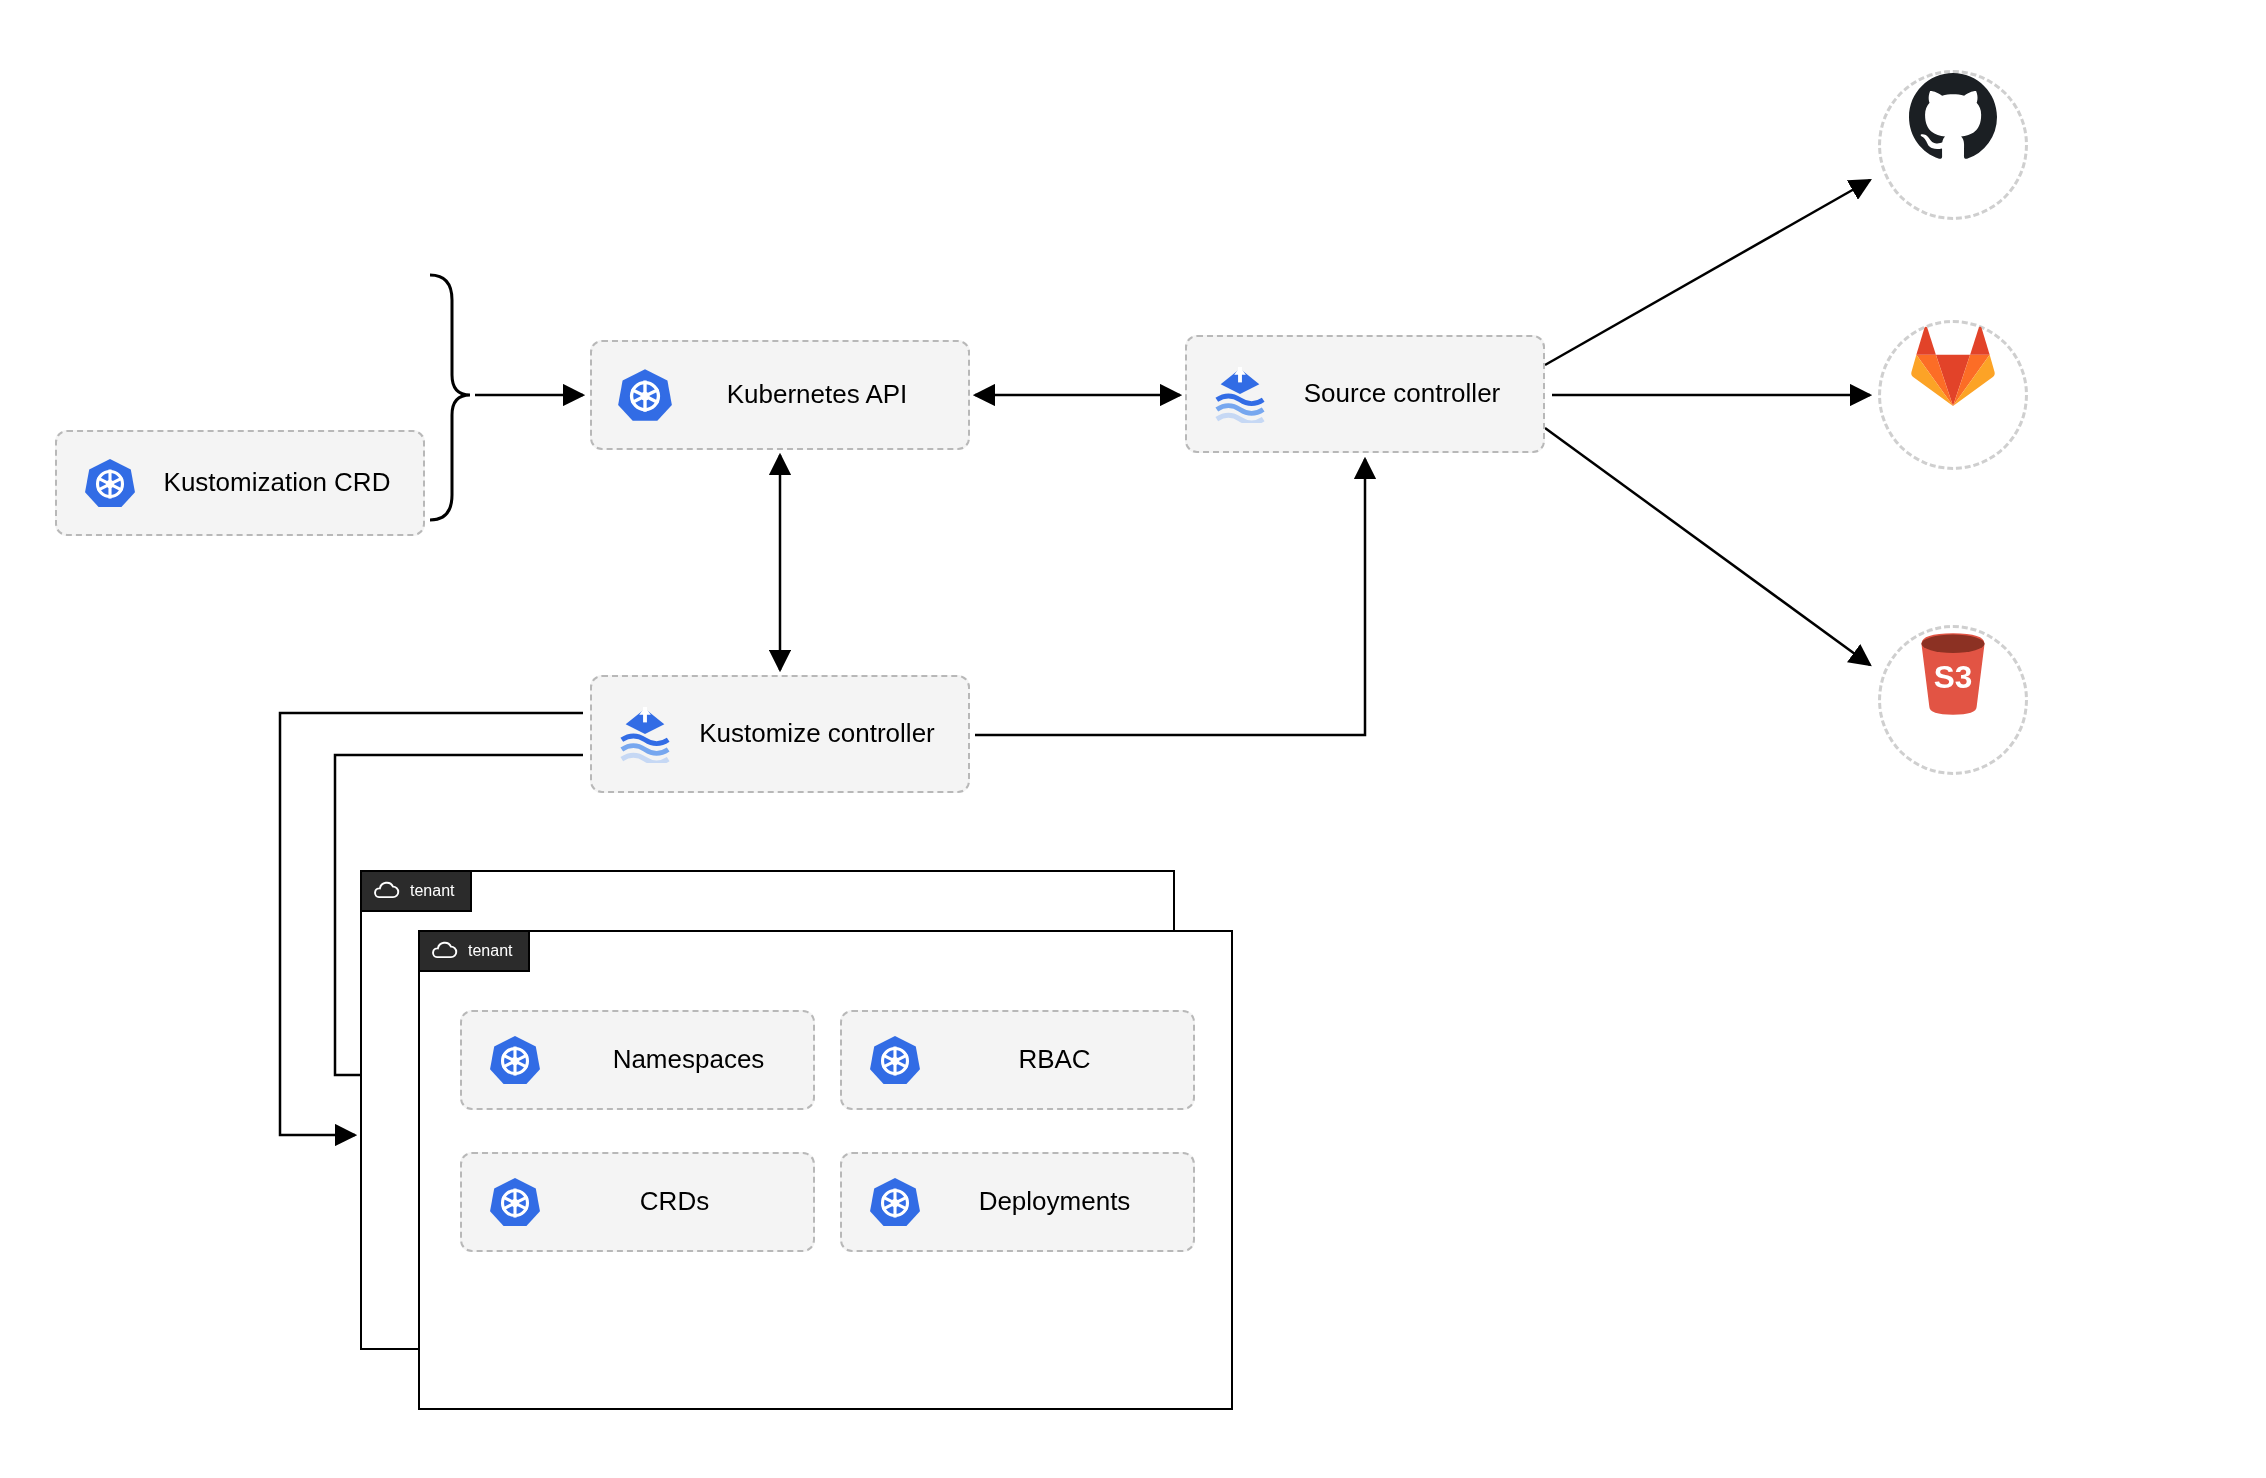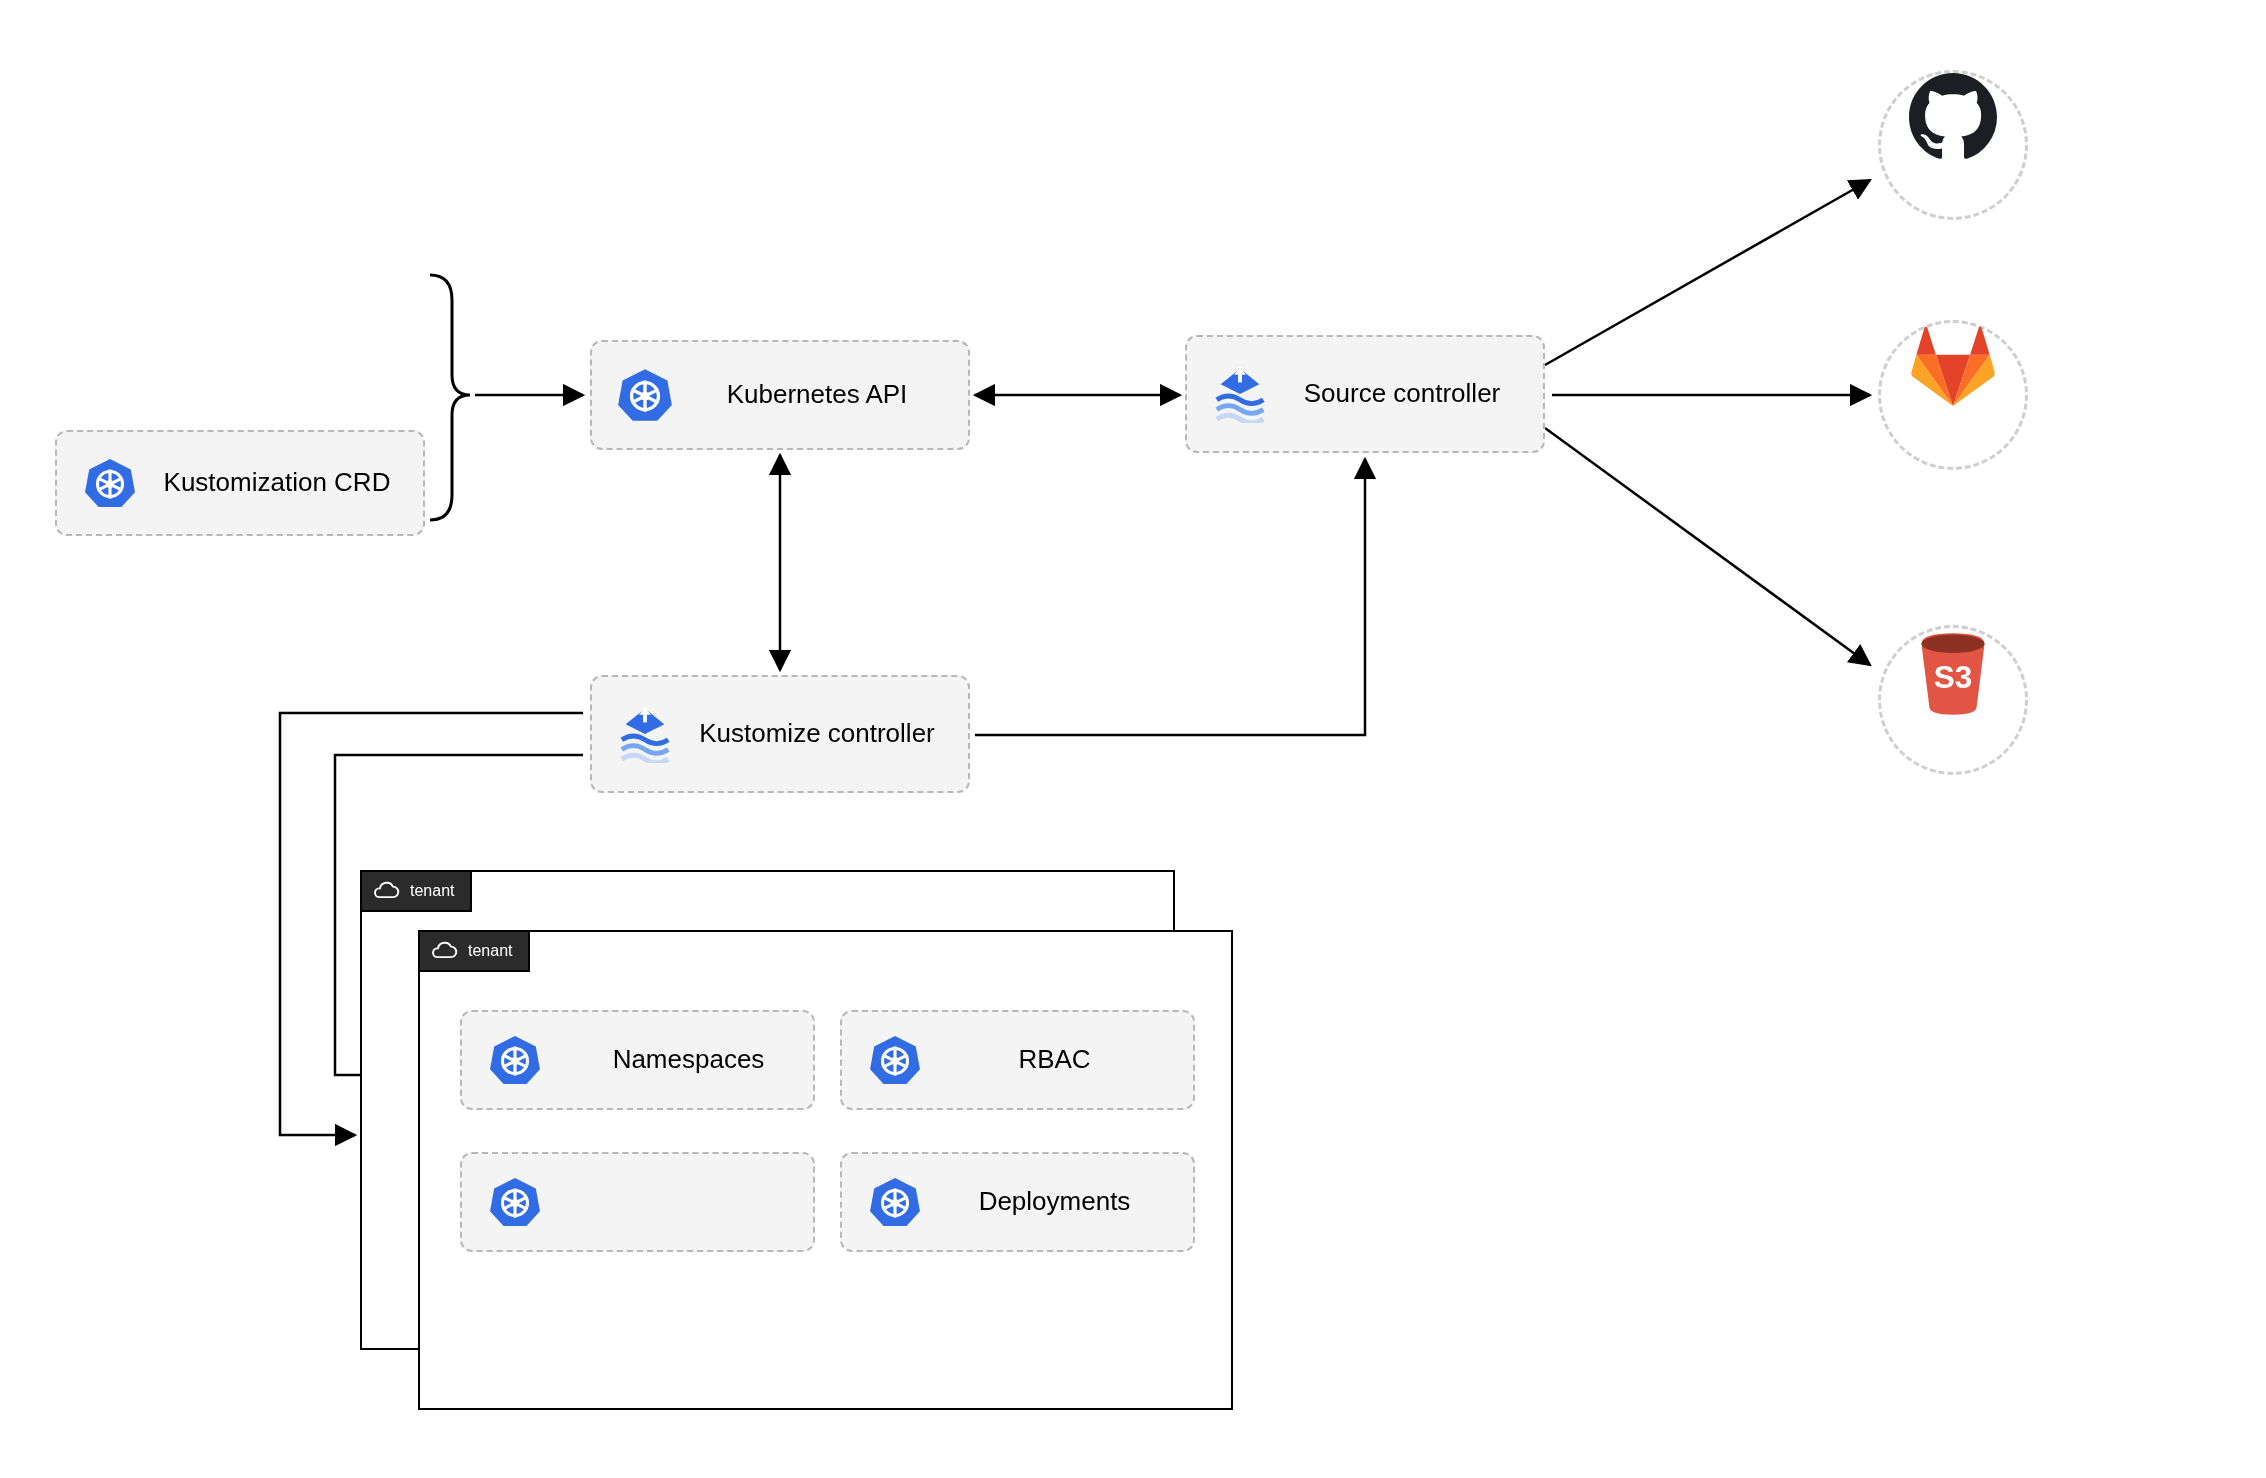--- a/index.html
+++ b/index.html
@@ -246,20 +246,21 @@
               <line x1="25" y1="26" x2="25" y2="12"></line>
               <line x1="25" y1="26" x2="37" y2="20"></line>
               <line x1="25" y1="26" x2="37" y2="32"></line>
               <line x1="25" y1="26" x2="25" y2="40"></line>
               <line x1="25" y1="26" x2="13" y2="32"></line>
               <line x1="25" y1="26" x2="13" y2="20"></line>
             </g>
             <circle cx="25" cy="26" r="4" fill="#fff"></circle>
           </svg>
       </div>
+      <div class="label">CRDs</div>
     </div>
 
     <div class="box" style="left:420px; top:220px; width:355px; height:100px;">
       <div class="icon-slot">
         <svg width="52" height="52" viewBox="0 0 50 50">
             <polygon points="25,2 45,12 49,34 36,48 14,48 1,34 5,12" fill="#326ce5"></polygon>
             <circle cx="25" cy="26" r="12" fill="none" stroke="#fff" stroke-width="3"></circle>
             <g stroke="#fff" stroke-width="3">
               <line x1="25" y1="26" x2="25" y2="12"></line>
               <line x1="25" y1="26" x2="37" y2="20"></line>

